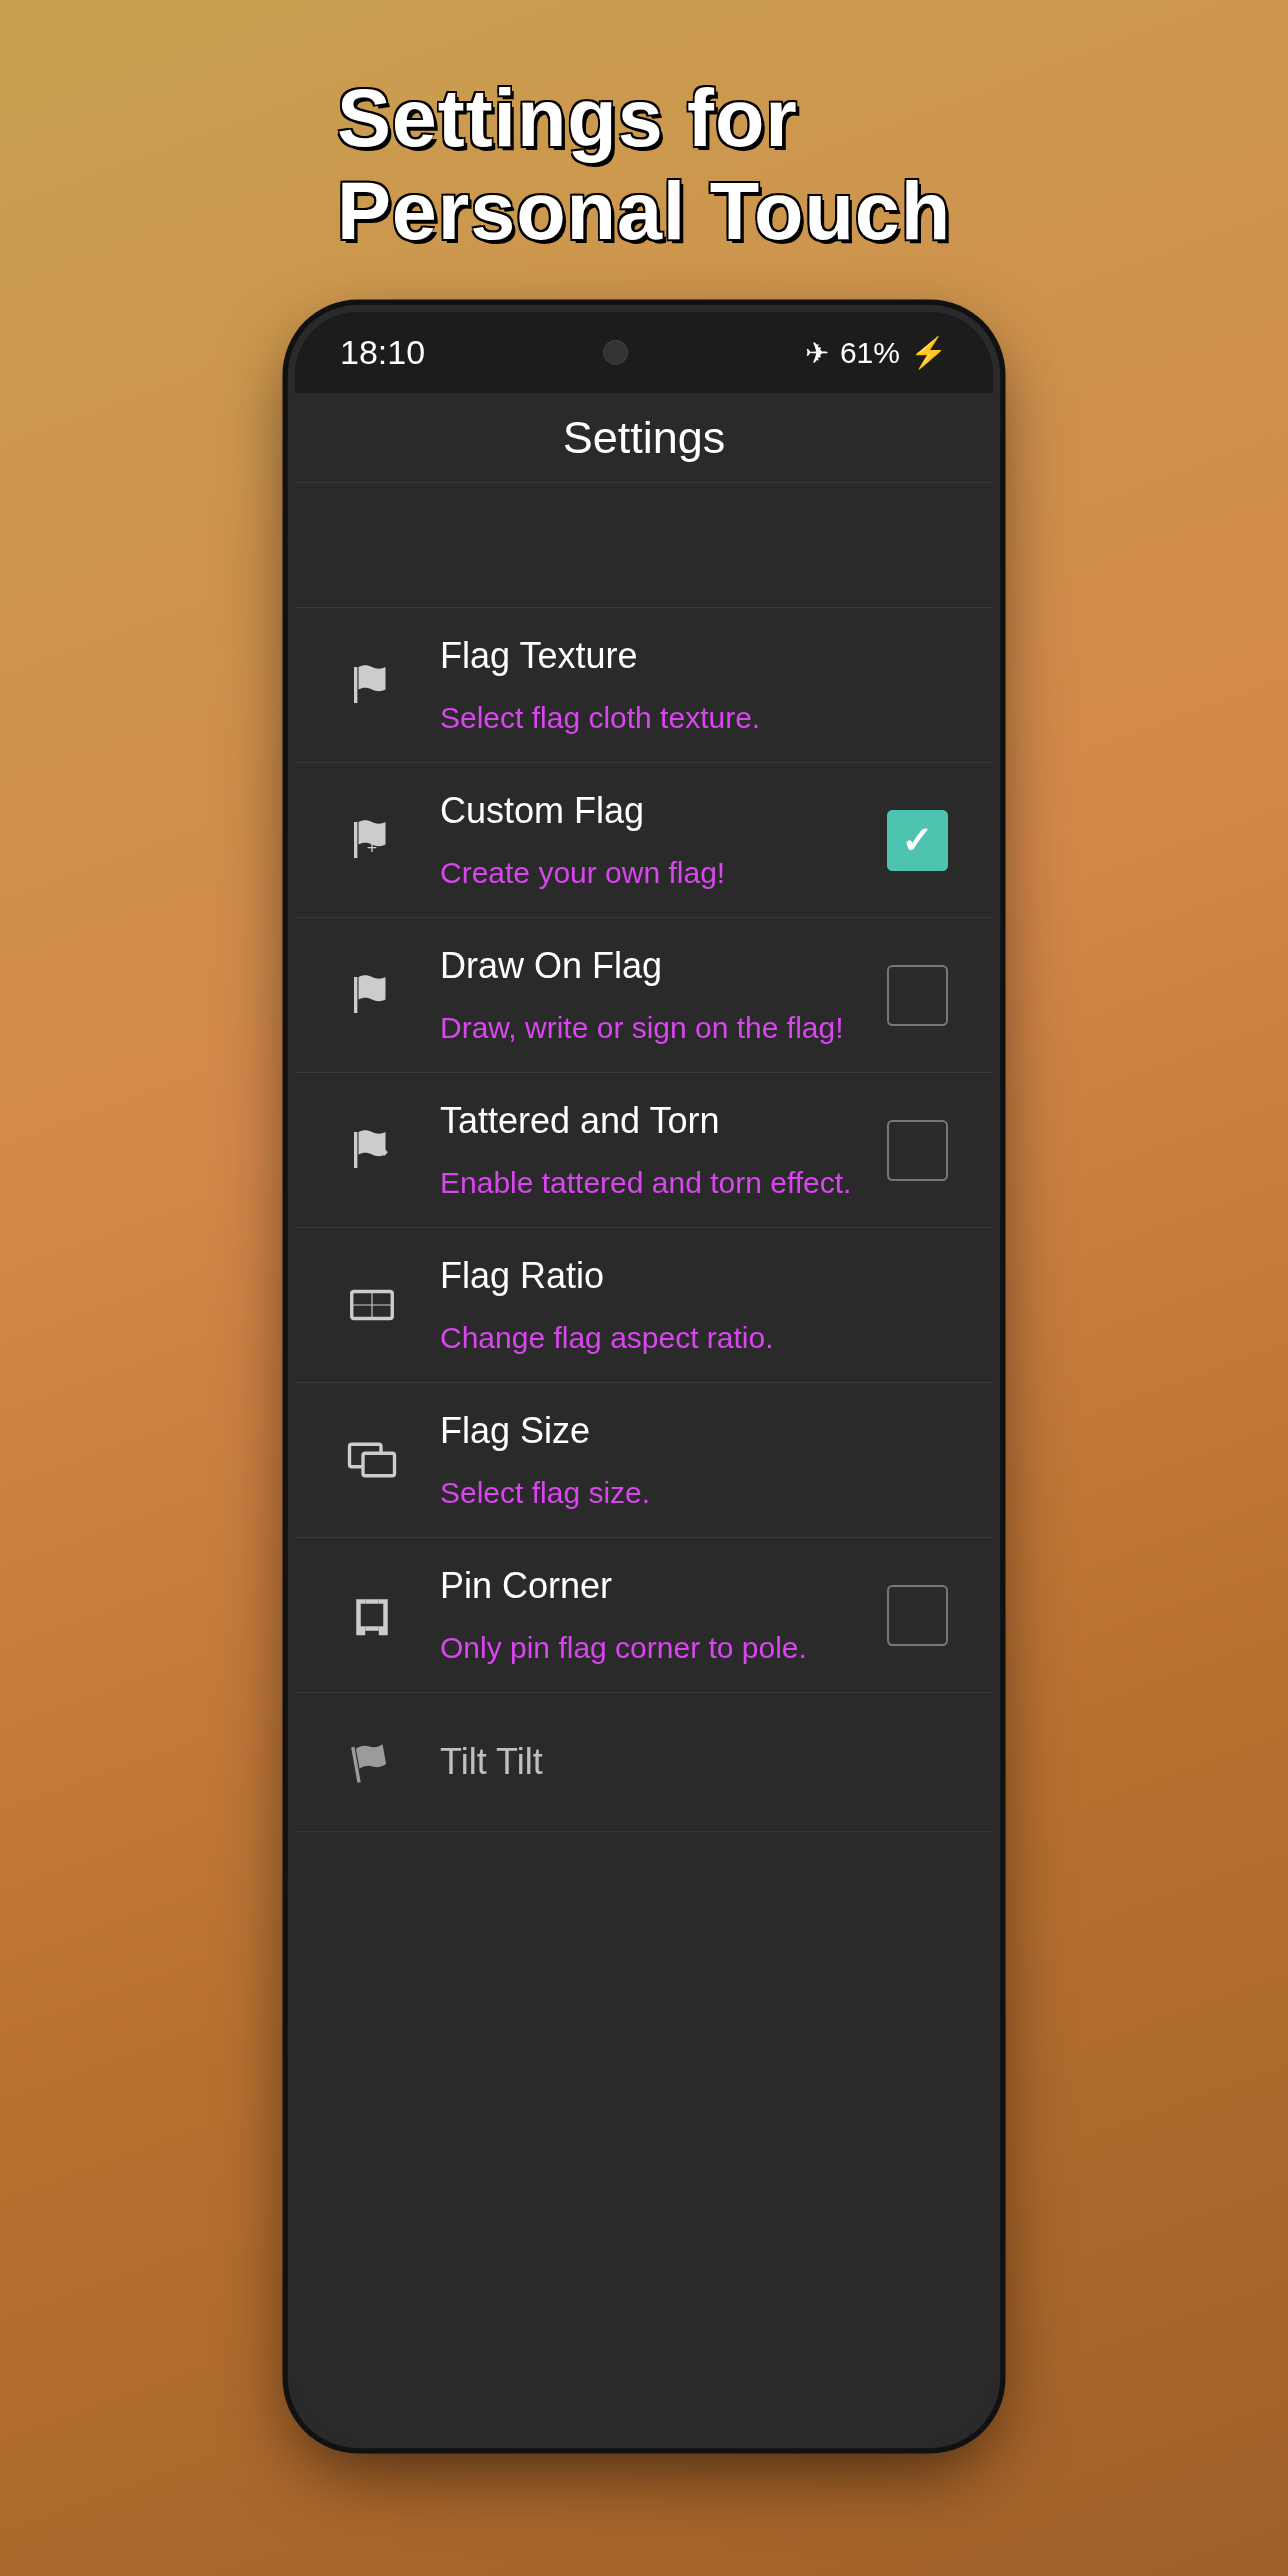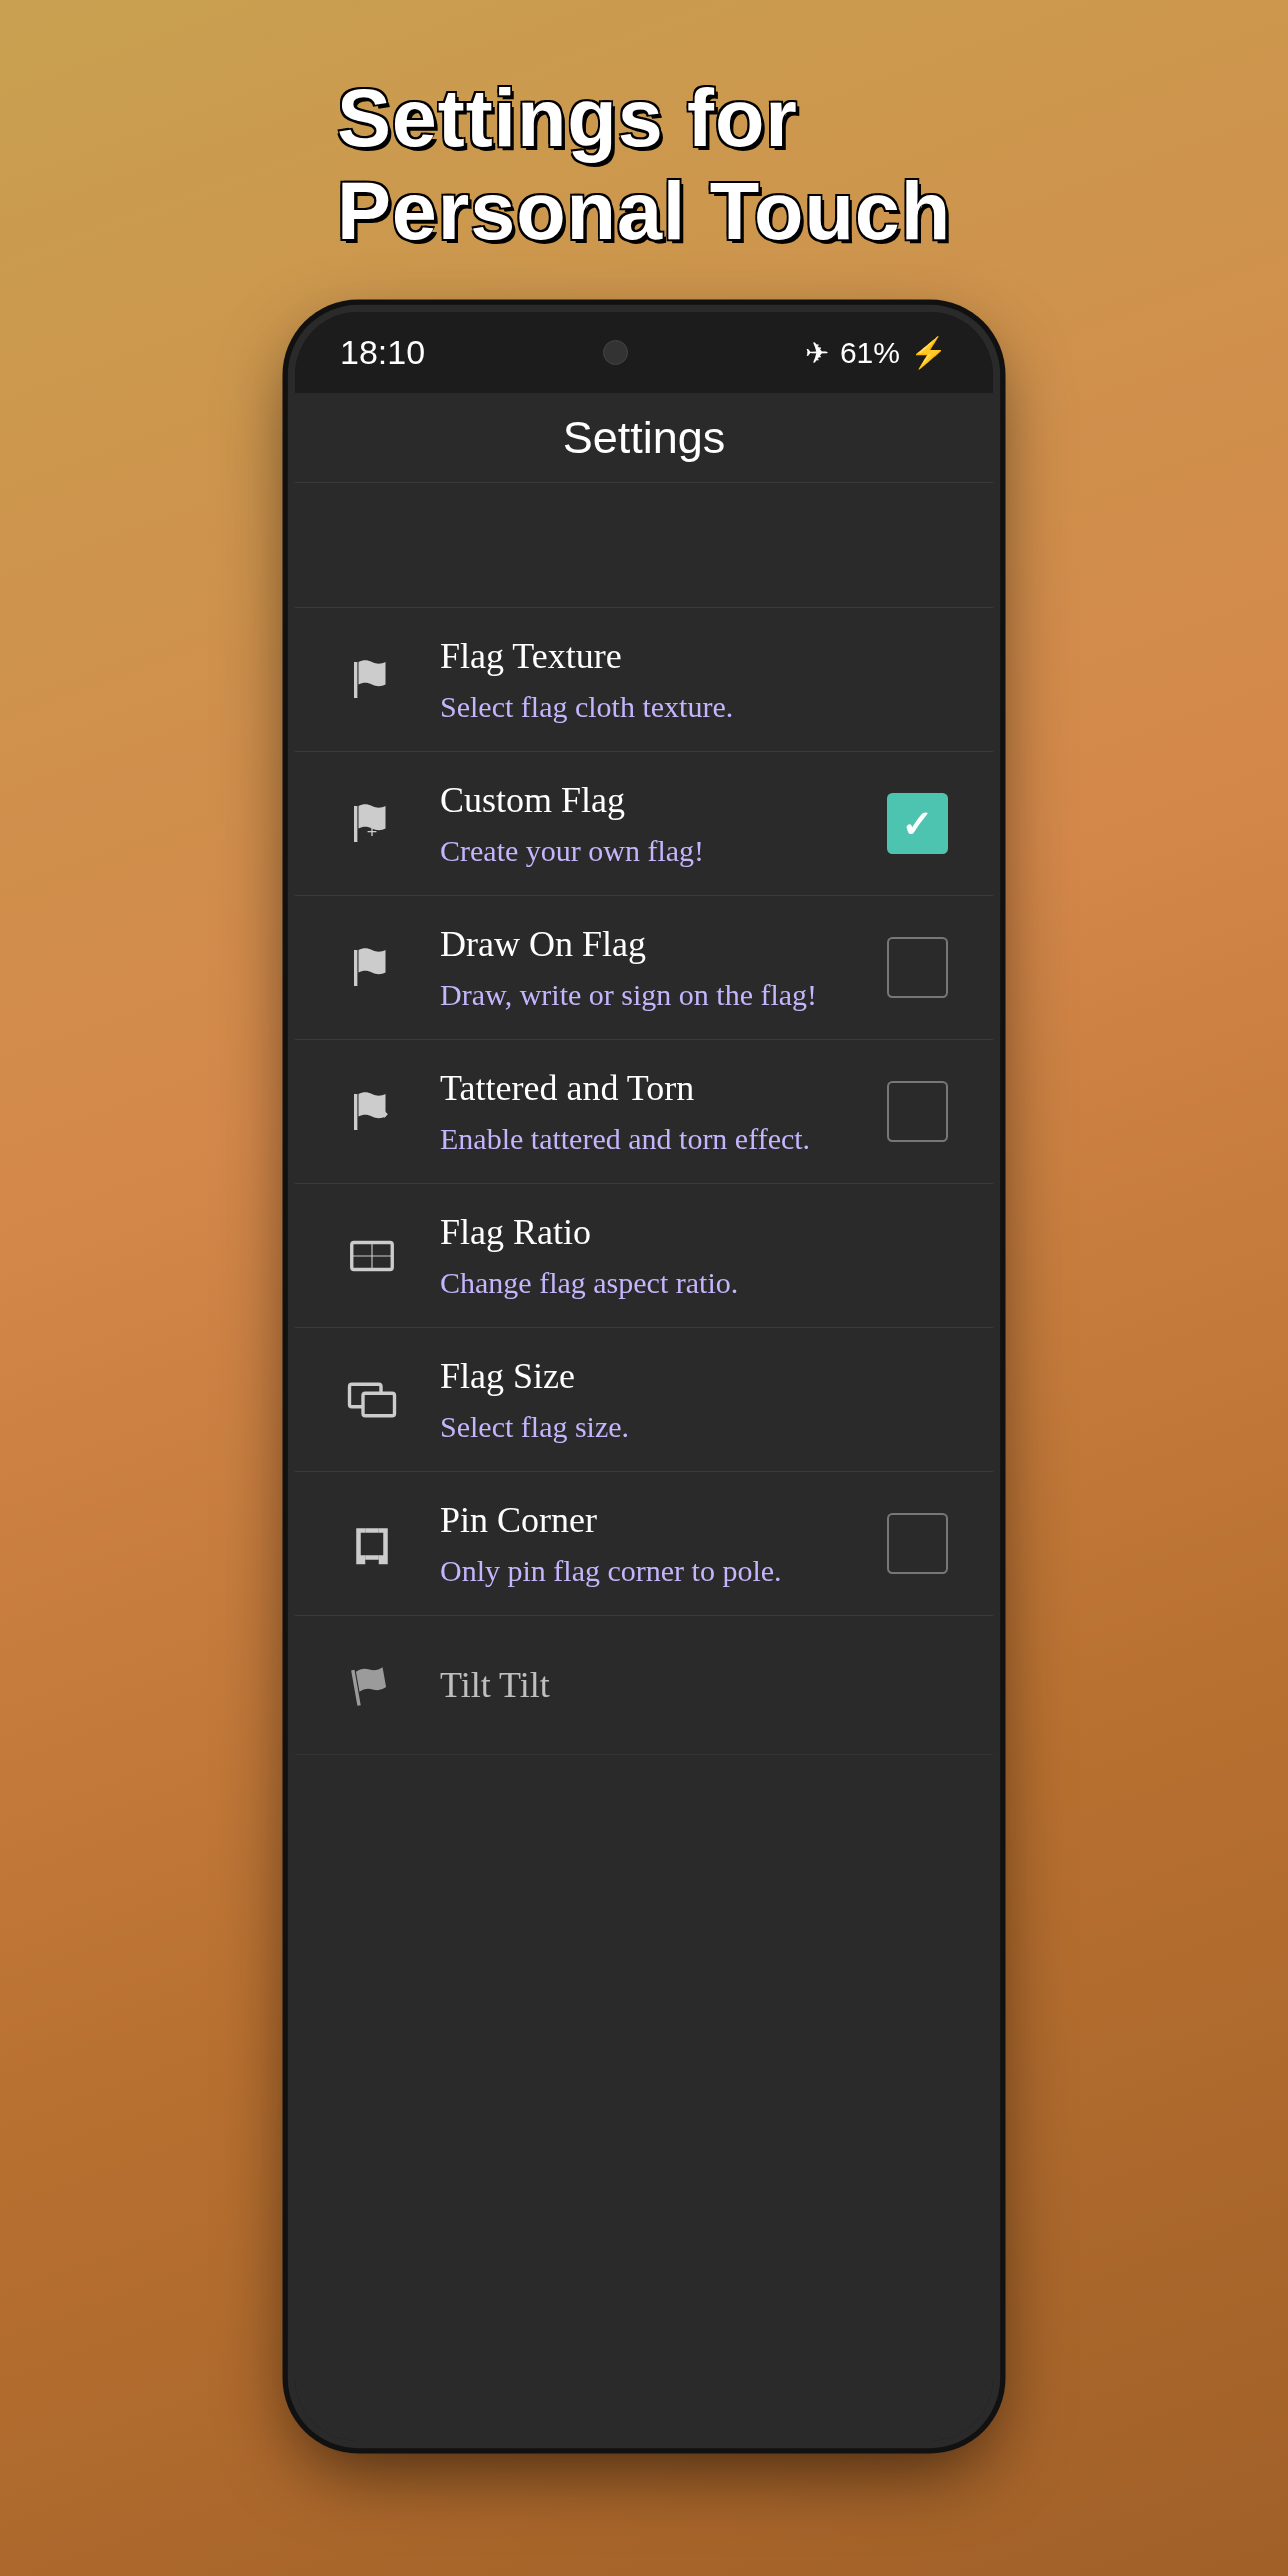--- a/index.html
+++ b/index.html
@@ -162,32 +162,31 @@
     .item-icon svg {
       width: 54px;
       height: 54px;
       fill: #ccc;
     }
 
     .item-text {
       flex: 1;
       display: flex;
       flex-direction: column;
-      gap: 13px;
-      font-family: Liberation Serif, serif;
+      gap: 24px;
     }
 
     .item-title {
       color: #ffffff;
       font-size: 36px;
       font-weight: 400;
     }
 
     .item-subtitle {
-      color: #c4b5fd;
+      color: #d946ef;
       font-size: 30px;
     }
 
     .item-checkbox {
       width: 61px;
       height: 61px;
       border: 2.7px solid #888;
       border-radius: 5.4px;
       display: flex;
       align-items: center;

